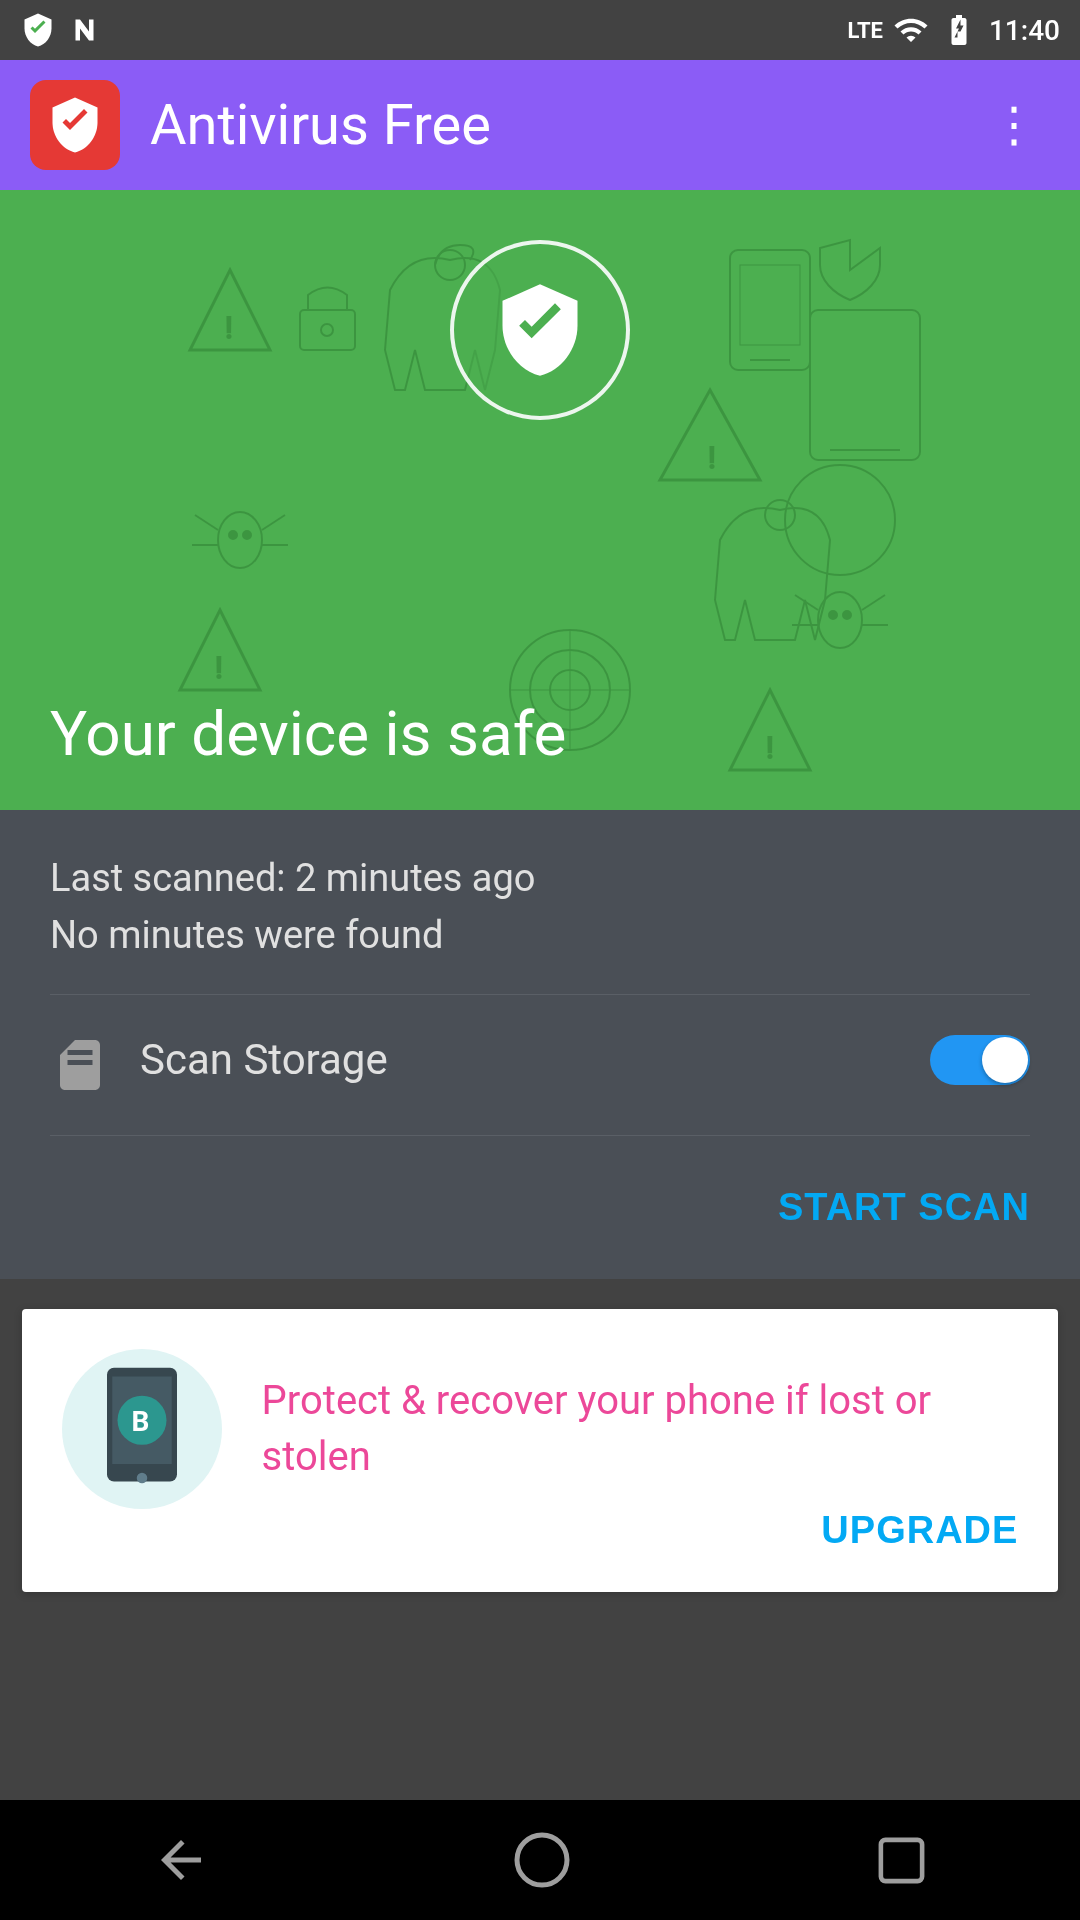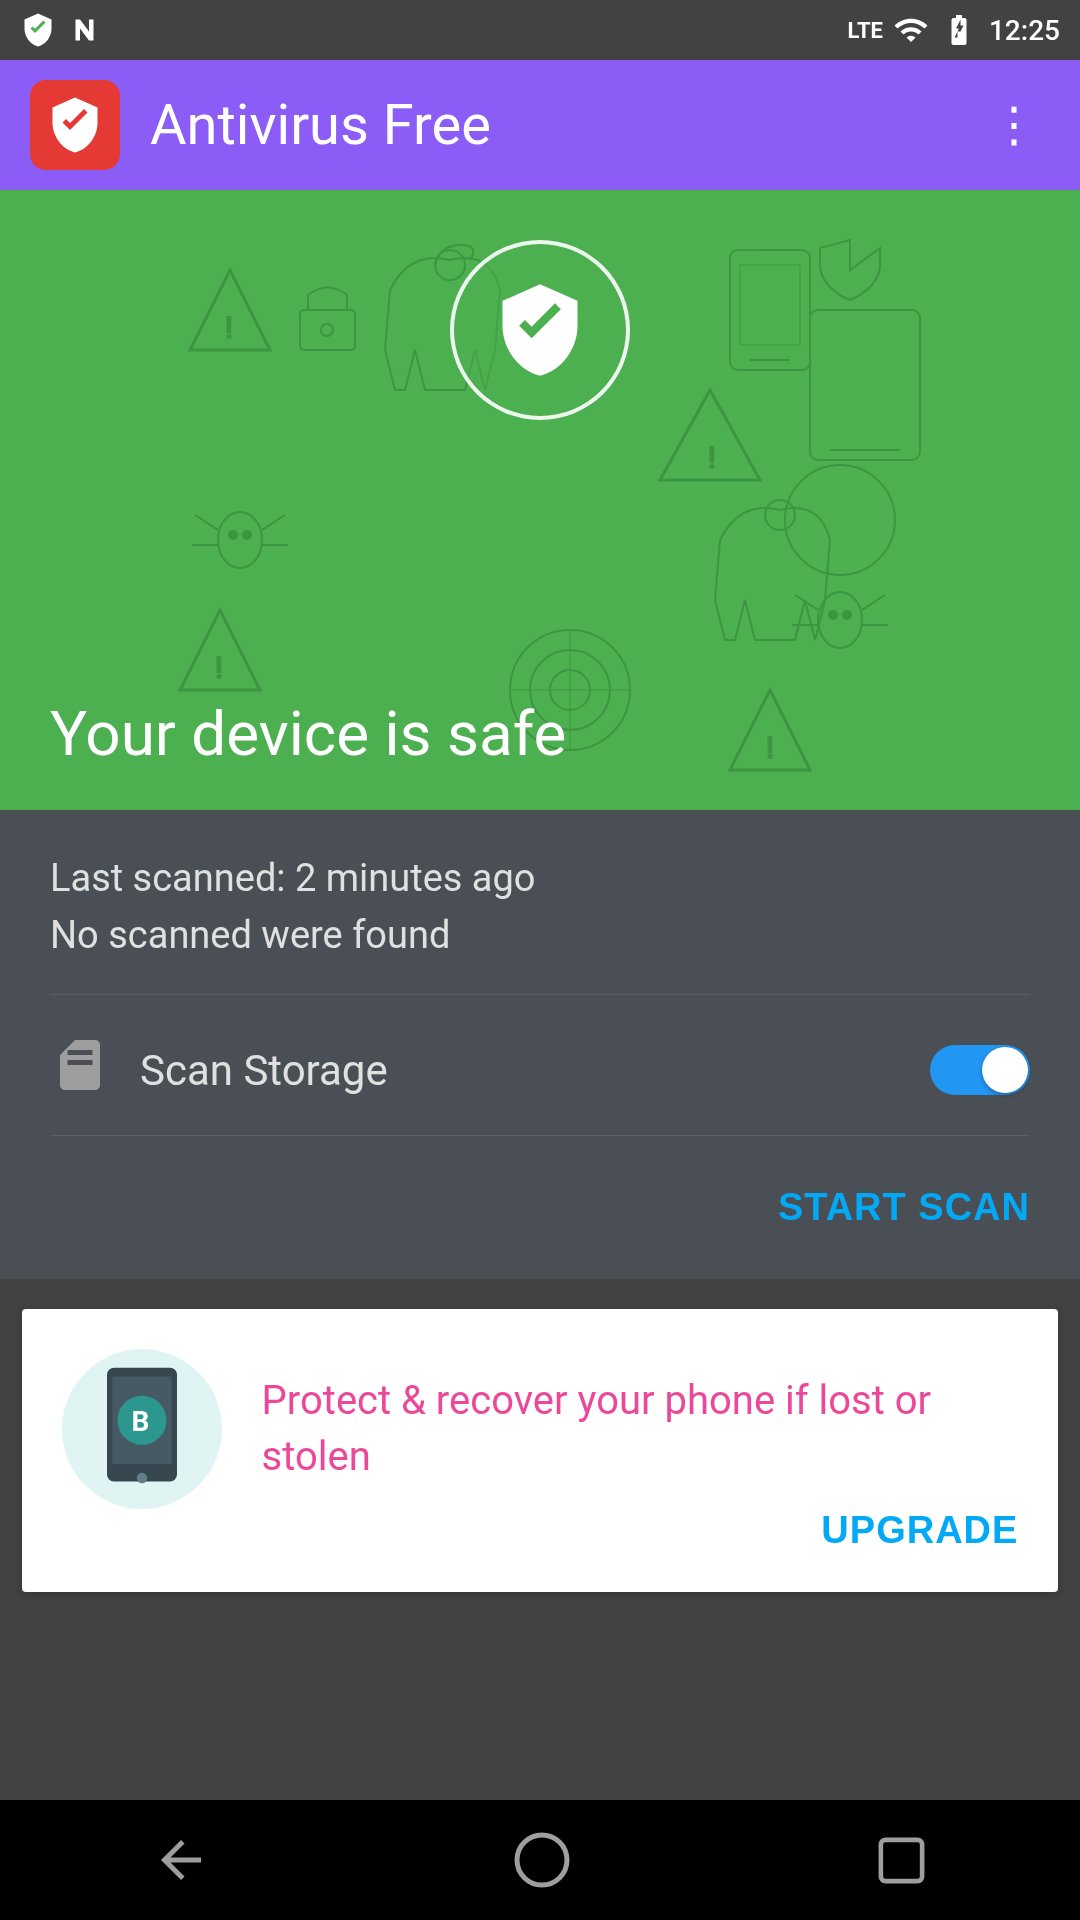--- a/index.html
+++ b/index.html
@@ -135,21 +135,21 @@
       margin-bottom: 30px;
     }
     .divider {
       width: 100%;
       height: 1px;
       background: #5a5f66;
       margin: 20px 0;
     }
     .scan-storage-row {
       display: flex;
-      align-items: flex-end;
+      align-items: flex-start;
       padding: 20px 0;
     }
     .storage-icon {
       width: 60px;
       height: 60px;
       margin-right: 30px;
       flex-shrink: 0;
     }
     .scan-storage-label {
       flex: 1;
@@ -287,21 +287,21 @@
     </svg>
   </div>
   <div class="status-bar-right">
     <span style="font-size:22px;font-weight:bold;color:white;">LTE</span>
     <svg width="36" height="36" viewBox="0 0 24 24" fill="white">
       <path d="M1 9l2 2c4.97-4.97 13.03-4.97 18 0l2-2C16.93 2.93 7.08 2.93 1 9zm8 8l3 3 3-3a4.237 4.237 0 0 0-6 0zm-4-4l2 2a7.074 7.074 0 0 1 10 0l2-2C15.14 9.14 8.87 9.14 5 13z"></path>
     </svg>
     <svg width="40" height="36" viewBox="0 0 24 24" fill="white">
       <path d="M15.67 4H14V2h-4v2H8.33C7.6 4 7 4.6 7 5.33v15.33C7 21.4 7.6 22 8.33 22h7.33c.74 0 1.34-.6 1.34-1.33V5.33C17 4.6 16.4 4 15.67 4zm-2.67 9h-2v4H9l3-6H10l3-6v4h2l-2 4h2z"></path>
     </svg>
-    <span style="font-size:28px;color:white;">12:25</span>
+    <span style="font-size:28px;color:white;">11:40</span>
   </div>
 </div>
 
 <div class="app-bar">
   <div class="app-icon">
     <svg width="60" height="60" viewBox="0 0 24 24" fill="white">
       <path d="M12 1L3 5v6c0 5.55 3.84 10.74 9 12 5.16-1.26 9-6.45 9-12V5l-9-4z"></path>
       <path d="M10 14l-3-3 1.4-1.4L10 11.2l5.6-5.6L17 7l-7 7z" fill="#e53935"></path>
     </svg>
   </div>
@@ -377,21 +377,21 @@
       </svg>
     </div>
   </div>
 
   <h2 class="hero-title">Your device is safe</h2>
 </div>
 
 <div class="info-card">
   <div class="scan-info">
     <div>Last scanned: 2 minutes ago</div>
-    <div>No scanned were found</div>
+    <div>No minutes were found</div>
   </div>
 
   <div class="divider"></div>
 
   <div class="scan-storage-row">
     <svg class="storage-icon" viewBox="0 0 24 24" fill="#9e9e9e">
       <path d="M18 2h-8L4 8v12c0 1.1.9 2 2 2h12c1.1 0 2-.9 2-2V4c0-1.1-.9-2-2-2zm-1 10H7v-2h10v2zm0-4H7V6h10v2z"></path>
     </svg>
     <span class="scan-storage-label">Scan Storage</span>
     <div class="toggle-switch">

